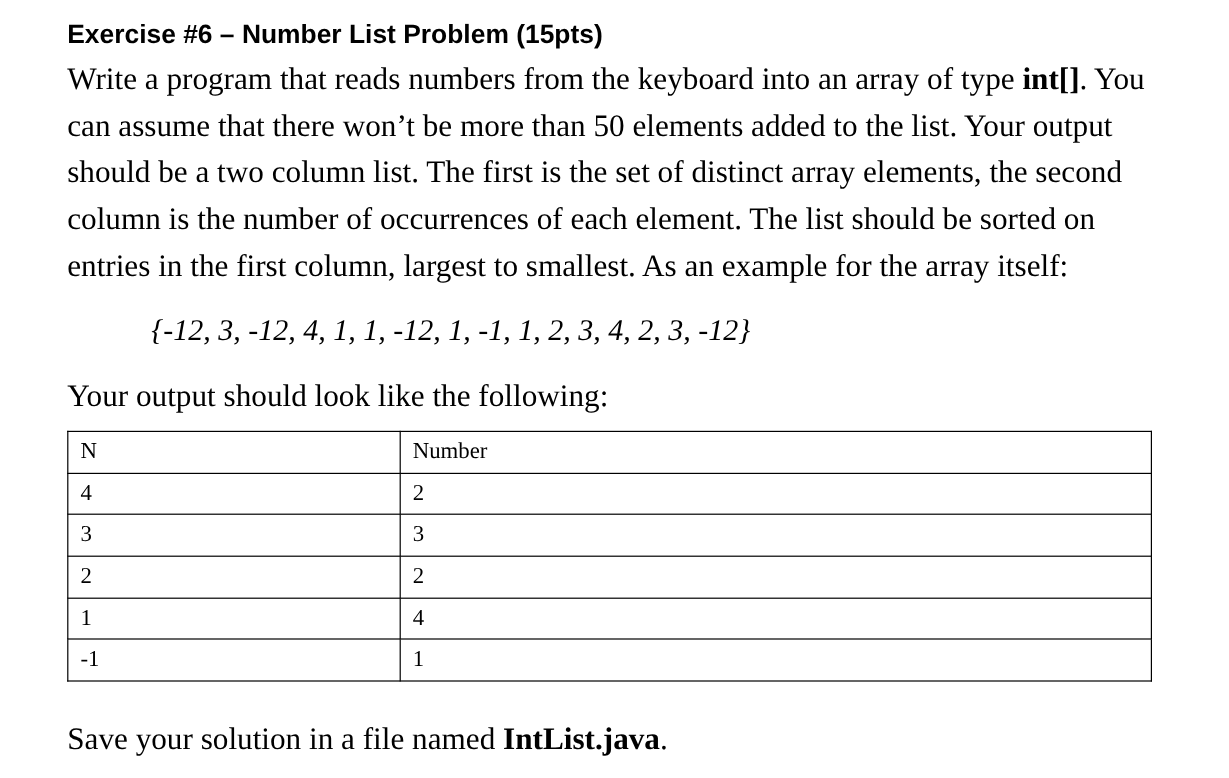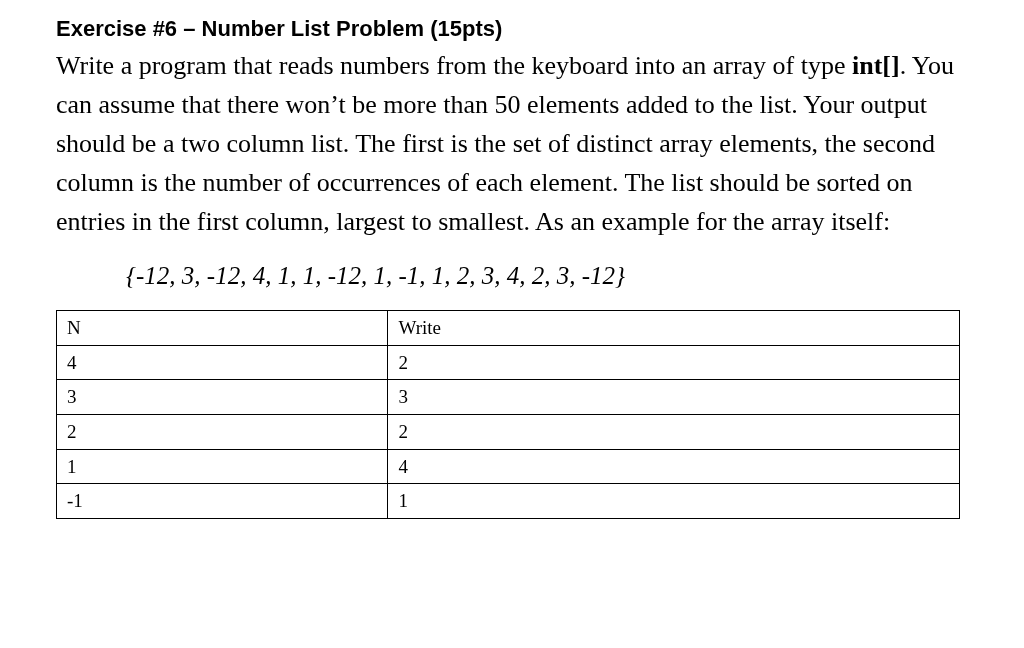--- a/index.html
+++ b/index.html
@@ -57,26 +57,27 @@
 
 <div class="page">
   <h1 class="title">Exercise #6 – Number List Problem (15pts)</h1>
 
   <p class="body-text">
     <span>Write a program that reads numbers from the keyboard into an array of type </span><span class="strong">int[]</span><span>.  You can assume that there won’t be more than 50 elements added to the list.  Your output should be a two column list.  The first is the set of distinct array elements, the second column is the number of occurrences of each element.  The list should be sorted on entries in the first column, largest to smallest.  As an example for the array itself:</span>
   </p>
 
   <p class="example-data">{-12, 3, -12, 4, 1, 1, -12, 1, -1, 1, 2, 3, 4, 2, 3, -12}</p>
 
+  <p class="body-text">Your output should look like the following:</p>
 
   <table class="output">
     <thead>
       <tr>
         <th>N</th>
-        <th>Write</th>
+        <th>Number</th>
       </tr>
     </thead>
     <tbody>
       <tr>
         <td>4</td>
         <td>2</td>
       </tr>
       <tr>
         <td>3</td>
         <td>3</td>
@@ -89,13 +90,16 @@
         <td>1</td>
         <td>4</td>
       </tr>
       <tr>
         <td>-1</td>
         <td>1</td>
       </tr>
     </tbody>
   </table>
 
+  <p class="body-text">
+    <span>Save your solution in a file named </span><span class="strong">IntList.java</span><span>.</span>
+  </p>
 </div>
 
 </body></html>

